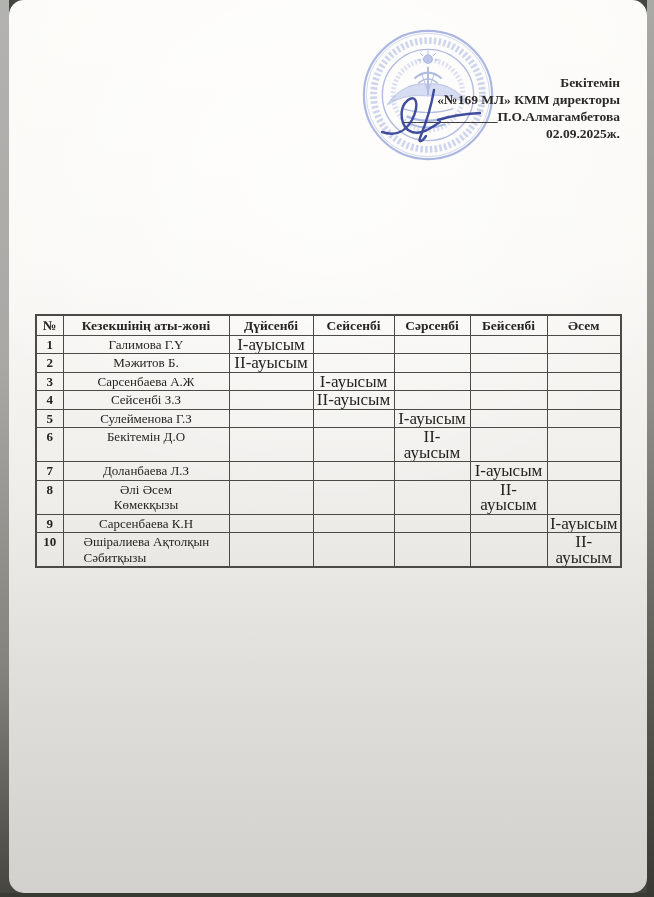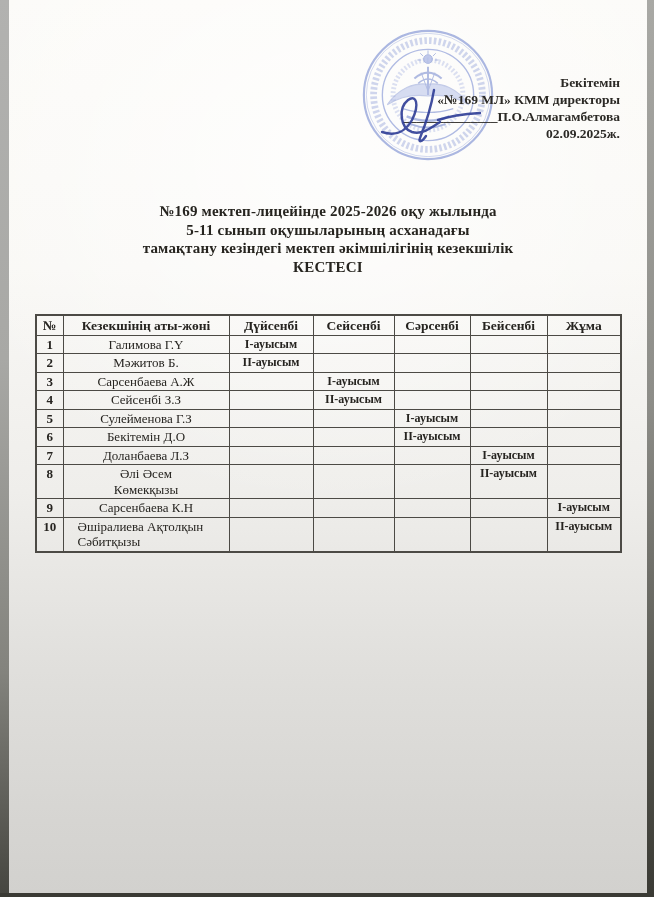--- a/index.html
+++ b/index.html
@@ -26,20 +26,21 @@
     background: #3a3a34;
   }
 
   
   .paper {
     position: absolute; left: 9px; right: 7px; top: 0; bottom: 4px;
     background:
       radial-gradient(ellipse 90% 55% at 50% 18%, rgba(255,255,255,0.75), rgba(255,255,255,0) 70%),
       linear-gradient(180deg, #fcfbf8 0%, #f9f8f5 30%, #efeeeb 55%, #e0dfdc 75%, #d6d5d2 92%, #d2d1ce 100%);
     color: #262420;
+    border-radius: 15px;
   }
 
   
   .approval {
     position: absolute; top: 74px; right: 27px; z-index: 3;
     text-align: right; font-weight: bold;
     font-size: 13.5px; line-height: 17px;
     color: #2b2925;
   }
 
@@ -78,22 +79,22 @@
     overflow: hidden;
   }
   table.schedule { border: 2px solid #4c4a45; }
   table.schedule th {
     font-weight: bold; text-align: center; height: 20px;
     vertical-align: middle; font-size: 13.5px;
   }
   table.schedule td { height: 18px; text-align: center; }
   td.col-num { font-weight: bold; text-align: left; padding-left: 5px; }
   td.col-name { white-space: pre-line; }
-  td.col-name.name-left { text-align: left; padding-left: 14px; }
-  td.col-day { font-weight: bold; font-size: 12px; }
+  td.col-name.name-left { text-align: left; padding-left: 20px; }
+  td.col-day { font-weight: normal; font-size: 17px; }
 </style>
 </head>
 <body>
 
 <div class="photo">
   <div class="paper">
 
     <div class="stamp">
       <svg viewBox="0 0 140 140" width="136" height="136">
         <g stroke="#9aa8dc" fill="none">
@@ -135,46 +136,40 @@
     <div class="signature">
       <svg viewBox="0 0 122 64" width="122" height="64">
         <g stroke="#2e3d96" stroke-width="2.4" fill="none" stroke-linecap="round" opacity="0.9">
           <path d="M6 46 C18 50 28 48 36 34 C44 18 40 8 32 14 C22 22 24 42 36 46 C46 49 55 42 64 36"></path>
           <path d="M58 4 C56 16 52 32 44 52 C42 57 46 56 50 50"></path>
           <path d="M62 34 C74 30 88 28 104 27"></path>
         </g>
       </svg>
     </div>
 
-    <div class="doc-title">
-      <div>№169 мектеп-лицейінде 2025-2026 оқу жылында</div>
-      <div>5-11 сынып оқушыларының асханадағы</div>
-      <div>тамақтану кезіндегі мектеп әкімшілігінің кезекшілік</div>
-      <div>КЕСТЕСІ</div>
-    </div>
 
     <table class="schedule">
       <colgroup>
         <col style="width:27px">
           <col style="width:166px">
           <col style="width:84px">
         <col style="width:81px">
           <col style="width:76px">
           <col style="width:77px">
           <col>
       </colgroup>
       <thead>
         <tr>
           <th>№</th>
           <th>Кезекшінің аты-жөні</th>
           <th>Дүйсенбі</th>
           <th>Сейсенбі</th>
           <th>Сәрсенбі</th>
           <th>Бейсенбі</th>
-          <th>Жұма</th>
+          <th>Әсем</th>
         </tr>
       </thead>
       <tbody>
           <tr>
             <td class="col-num">1</td>
             <td class="col-name">Галимова Г.Ү</td>
             <td class="col-day">I-ауысым</td>
             <td class="col-day"></td>
             <td class="col-day"></td>
             <td class="col-day"></td>

